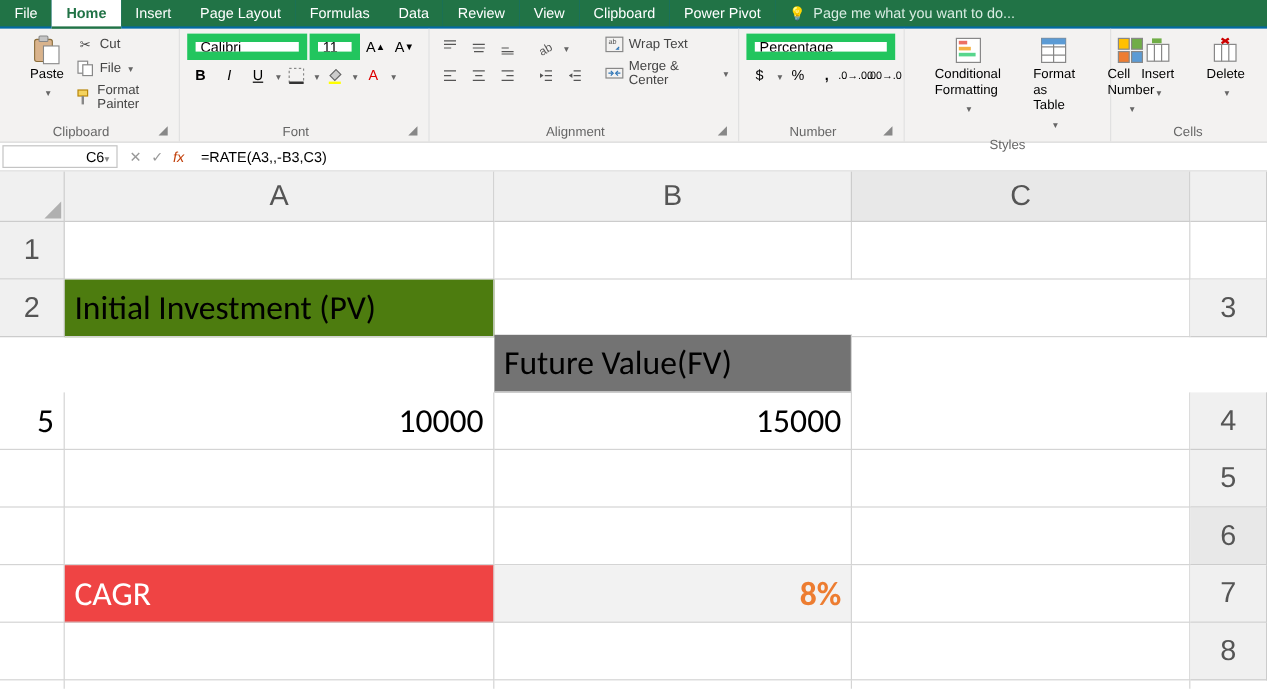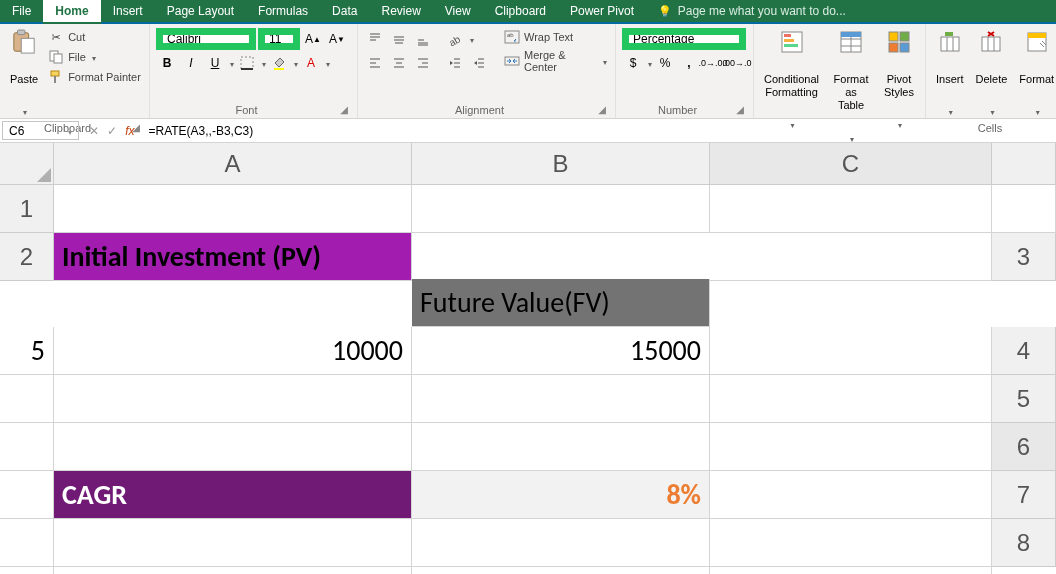--- a/index.html
+++ b/index.html
@@ -12,56 +12,56 @@
 .menubar .tab.active { background: #fff; color: #217346; font-weight: 600; border-bottom: 2px solid #217346; }
 .menubar .tab.normal { background: #217346; }
 .menubar .tell { flex: 1; background: #217346; color: #d8ece2; padding: 4px 12px; display: flex; align-items: center; gap: 6px; }
 .menubar .bulb::before { content: "\1F4A1"; font-size: 11px; }
 
 
 .ribbon { background: #f3f2f1; display: flex; border-bottom: 1px solid #d4d4d4; height: 95px; }
 .group { border-right: 1px solid #e1e1e1; padding: 4px 6px 2px 6px; display: flex; flex-direction: column; justify-content: space-between; }
 .group-label { text-align: center; font-size: 11px; color: #666; padding-top: 2px; }
 .group-content { display: flex; gap: 4px; align-items: flex-start; flex: 1; }
-.btn-big { display: flex; flex-direction: column; align-items: center; gap: 19px; padding: 2px 4px; cursor: pointer; font-size: 11px; text-align: center; line-height: 1.2; }
+.btn-big { display: flex; flex-direction: column; align-items: center; gap: 2px; padding: 2px 4px; cursor: pointer; font-size: 11px; text-align: left; line-height: 1.2; margin-left: 15px; }
 .icon-box { width: 24px; height: 24px; display: inline-flex; align-items: center; justify-content: center; }
 .small-row { display: flex; align-items: center; gap: 4px; font-size: 11px; color: #444; cursor: pointer; padding: 1px 2px; }
 .small-row .icon-sm { width: 16px; height: 16px; display: inline-flex; align-items: center; justify-content: center; }
 .font-select { height: 22px; border: 7px solid #22c55e; background: #fff; font-size: 12px; padding: 0 4px; }
 .font-name { width: 100px; }
 .font-size { width: 42px; }
 .btn-square { width: 22px; height: 22px; border: 1px solid transparent; display: inline-flex; align-items: center; justify-content: center; cursor: pointer; font-size: 12px; }
 .row { display: flex; gap: 2px; align-items: center; }
 .stack { display: flex; flex-direction: column; gap: 2px; }
 .caret::after { content: "▾"; font-size: 8px; margin-left: 2px; color: #666; }
 .launcher { width: 14px; height: 14px; align-self: flex-end; margin-left: auto; color: #888; font-size: 10px; cursor: pointer; display: flex; align-items: center; justify-content: center; }
 .group-footer { display: flex; align-items: center; }
 
 
 .formula-bar { display: flex; height: 24px; border-bottom: 1px solid #d4d4d4; align-items: stretch; background: #fff; }
-.name-box { width: 77px; border: 1px solid #c4c4c4; margin: 2px; display: flex; align-items: center; padding: 0 6px; font-size: 12px; justify-content: space-between; }
+.name-box { width: 96px; border: 1px solid #c4c4c4; margin: 2px; display: flex; align-items: center; padding: 0 6px; font-size: 12px; justify-content: flex-end; }
 .name-box .dd::after { content: "▾"; color: #888; font-size: 8px; }
 .fbar-btns { display: flex; align-items: center; gap: 8px; padding: 0 8px; color: #999; }
 .fbar-btns span { cursor: pointer; }
 .fx { font-style: italic; color: #c2410c; }
 .formula-input { flex: 1; border: none; padding: 0 6px; font-size: 12px; display: flex; align-items: center; }
 
 
 .grid { display: grid; grid-template-columns: 54px 358px 298px 282px 64px; }
 .corner { background: #f0f0f0; border-right: 1px solid #ccc; border-bottom: 1px solid #ccc; height: 42px; position: relative; }
 .corner::after { content: ""; position: absolute; right: 2px; bottom: 2px; width: 0; height: 0; border-left: 14px solid transparent; border-bottom: 14px solid #b0b0b0; }
 .col-head { background: #f0f0f0; border-right: 1px solid #ccc; border-bottom: 1px solid #ccc; height: 42px; display: flex; align-items: center; justify-content: center; font-size: 24px; color: #555; }
 .row-head { background: #f0f0f0; border-right: 1px solid #ccc; border-bottom: 1px solid #ccc; display: flex; align-items: center; justify-content: center; font-size: 24px; color: #555; }
 .cell { border-right: 1px solid #d4d4d4; border-bottom: 1px solid #d4d4d4; padding: 2px 8px; display: flex; align-items: center; font-size: 28px; font-family: Calibri, sans-serif; }
 .r { height: 48px; }
 .right { justify-content: flex-end; }
 .hdr-a { background: #ffff00; }
-.hdr-b { background: #a21caf; font-weight: bold; }
+.hdr-b { background: #4d7c0f; }
 .hdr-c { background: #737373; margin-top: 46px; }
-.cagr-label { background: #701a75; color: #fff; font-weight: bold; }
+.cagr-label { background: #ef4444; color: #fff; font-weight: normal; }
 .cagr-val { background: #f2f2f2; color: #ed7d31; font-weight: bold; justify-content: flex-end; }
 .col-head.active, .row-head.active { background: #e8e8e8; }
 
 svg { display: block; }
 </style>
 </head>
 <body>
 
 <div class="menubar">
   <div class="tab file">File</div>
@@ -315,21 +315,21 @@
       </div>
       <div class="btn-big">
         <span class="icon-box">
             <svg width="24" height="24">
               <rect x="2" y="2" width="9" height="9" fill="#ffc000" stroke="#888"></rect>
               <rect x="13" y="2" width="9" height="9" fill="#70ad47" stroke="#888"></rect>
               <rect x="2" y="13" width="9" height="9" fill="#ed7d31" stroke="#888"></rect>
               <rect x="13" y="13" width="9" height="9" fill="#5b9bd5" stroke="#888"></rect>
             </svg>
           </span>
-        <span style="max-width:40px">Pivot Styles</span>
+        <span style="max-width:40px">Cell Number</span>
         <span class="caret"></span>
       </div>
     </div>
     <div class="group-footer">
       <div class="group-label" style="flex:1">Styles</div>
     </div>
   </div>
 
   <div class="group" style="width:128px;border-right:none">
     <div class="group-content">

